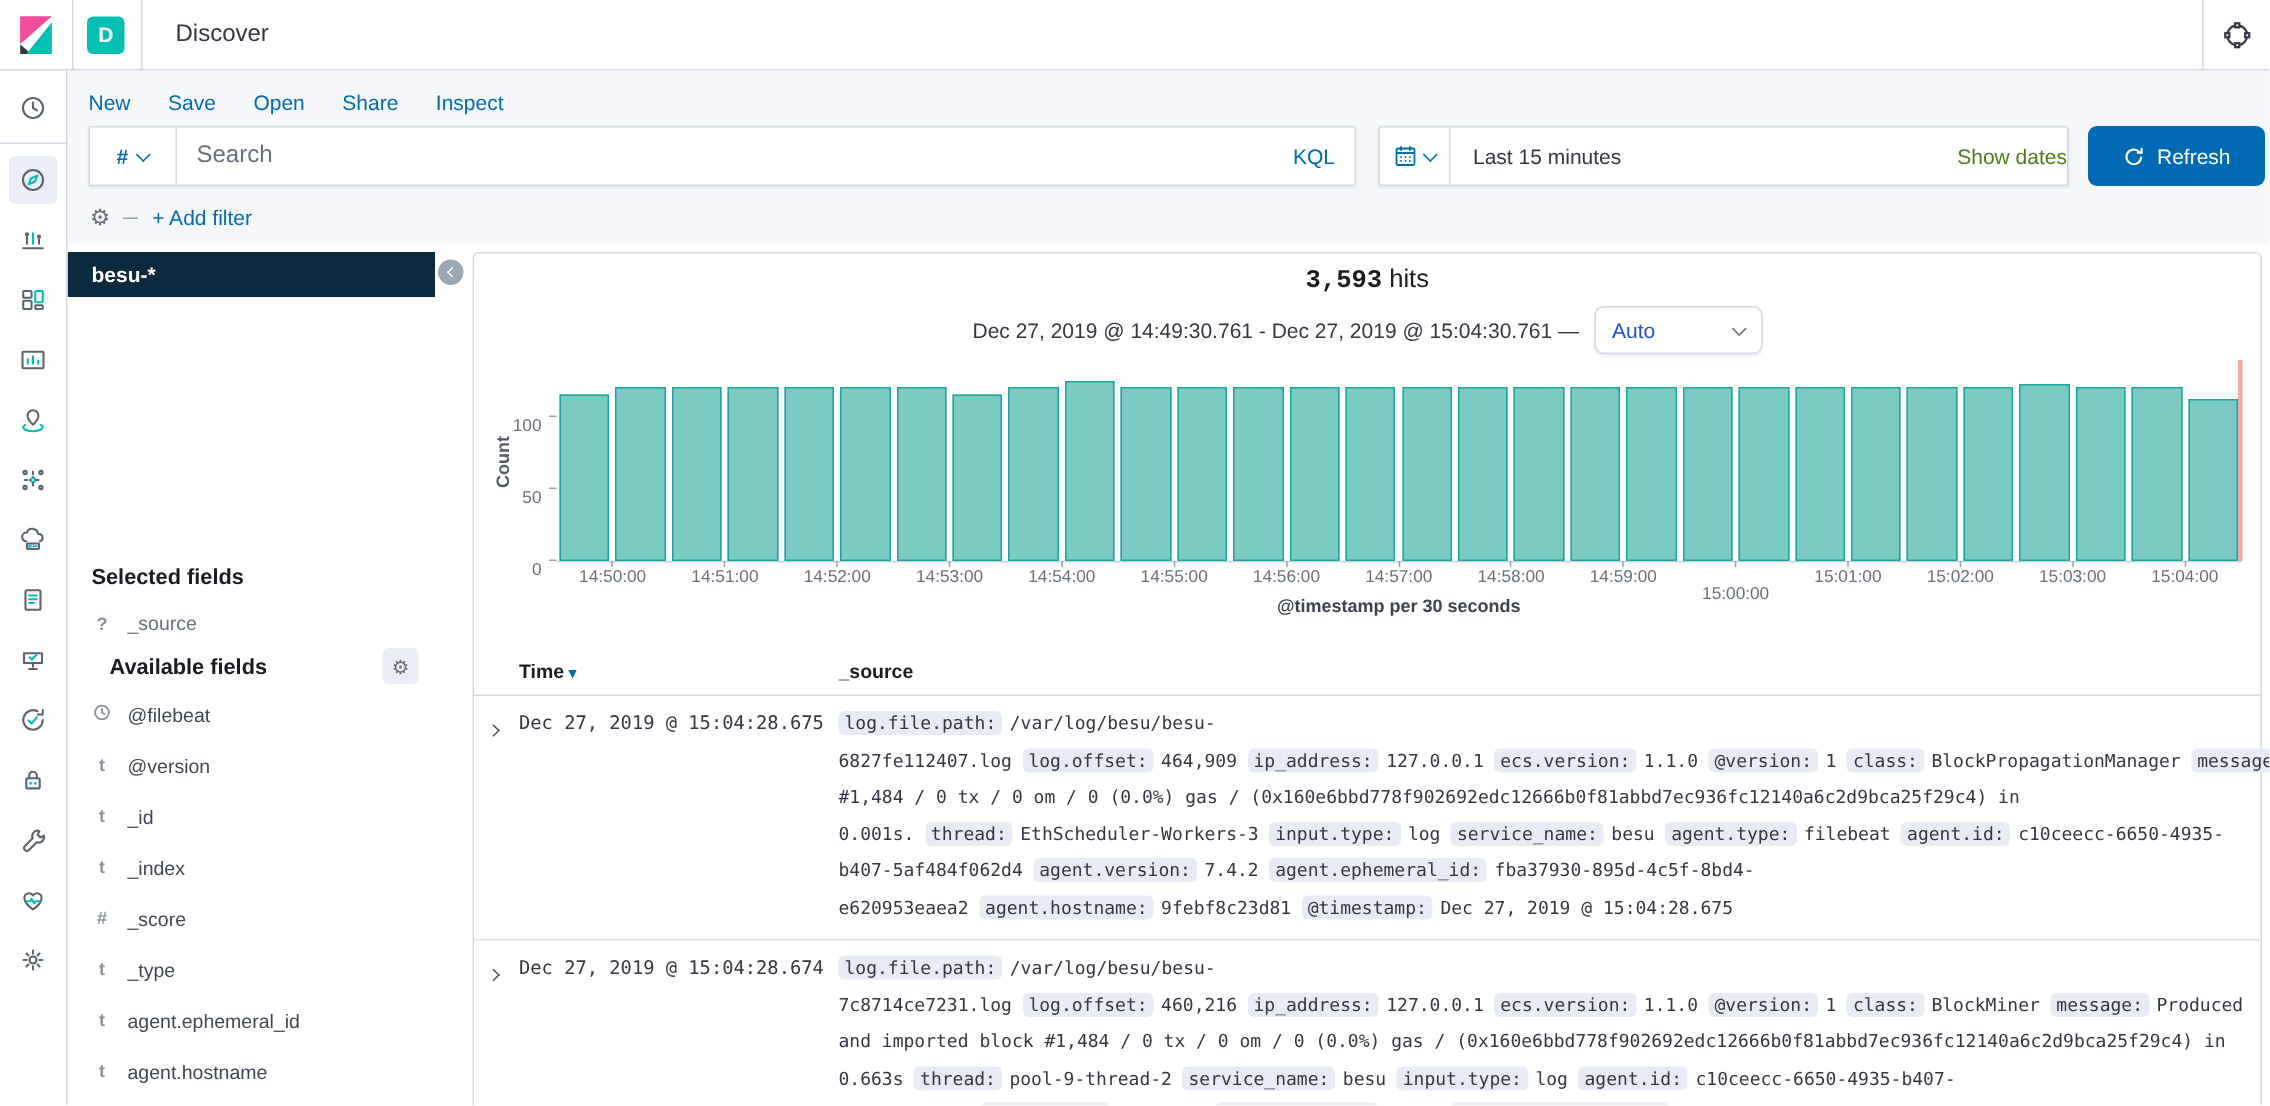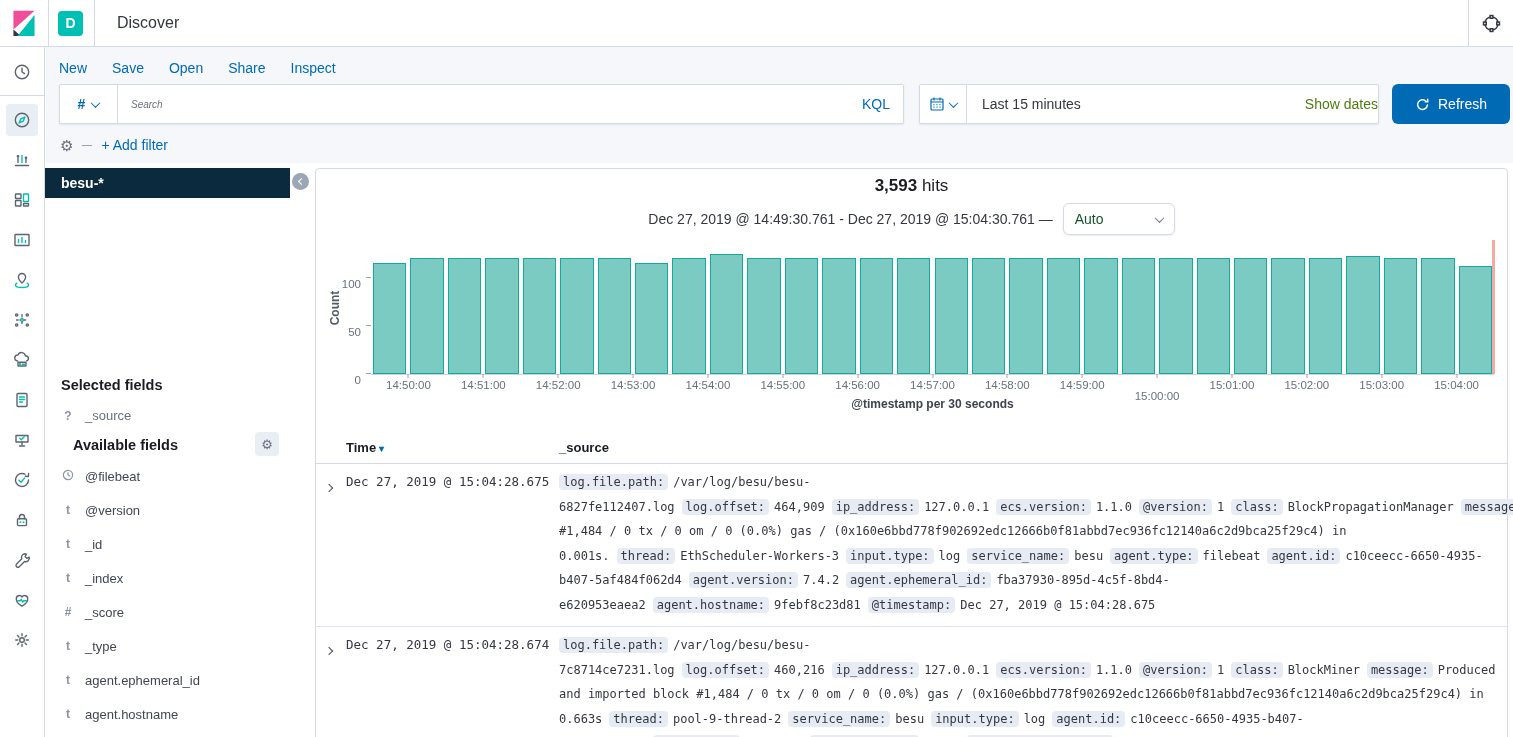--- a/index.html
+++ b/index.html
@@ -24,21 +24,21 @@
 
   
   .query{position:absolute;left:46px;top:47px;width:1467px;height:116px;background:#f5f7fa;}
   .menu-row{display:flex;gap:25px;padding:13px 0 0 13px;font-size:14px;}
   .menu-link{color:#006bb4;cursor:pointer;}
   .search-row{position:absolute;left:13px;top:37px;height:40px;display:flex;align-items:center;}
   .search-group{width:845px;height:40px;background:#fff;border:1px solid #d3dae6;border-radius:2px;display:flex;align-items:center;box-sizing:border-box;box-shadow:0 1px 2px rgba(152,162,179,.2);}
   .filter-seg{width:57px;height:100%;border-right:1px solid #d3dae6;display:flex;align-items:center;justify-content:center;gap:7px;color:#006bb4;cursor:pointer;}
   .hash-glyph{font-size:14px;font-weight:bold;}
   .chv{display:inline-block;width:6px;height:6px;border-right:1.6px solid currentColor;border-bottom:1.6px solid currentColor;transform:rotate(45deg) translate(-1px,-1px);}
-  .search-input{flex:1;border:none;outline:none;background:transparent;font-family:"Liberation Sans",sans-serif;font-size:10px;color:#8b5cf6;padding:0 0 0 13px;font-style:italic;}
+  .search-input{flex:1;border:none;outline:none;background:transparent;font-family:"Liberation Sans",sans-serif;font-size:16px;color:#8b5cf6;padding:0 0 0 13px;}
   .search-input::placeholder{color:#69707d;opacity:1;}
   .kql{padding:0 13px;color:#006bb4;font-size:14px;cursor:pointer;}
   .picker-group{width:460px;height:40px;margin-left:15px;background:#fff;border:1px solid #d3dae6;border-radius:2px;display:flex;align-items:center;box-sizing:border-box;box-shadow:0 1px 2px rgba(152,162,179,.2);}
   .date-seg{width:46px;height:100%;border-right:1px solid #d3dae6;display:flex;align-items:center;justify-content:center;gap:5px;color:#006bb4;cursor:pointer;}
   .time-text{flex:1;padding-left:15px;font-size:14px;color:#343741;cursor:pointer;}
   .show-dates{color:#4d7c0f;font-size:14px;cursor:pointer;}
   .refresh-btn{width:118px;height:40px;margin-left:13px;background:#006bb4;border:none;border-radius:6px;color:#fff;display:flex;align-items:center;justify-content:center;gap:8px;font-size:14px;font-family:"Liberation Sans",sans-serif;cursor:pointer;}
   .filter-row{position:absolute;left:14px;top:90px;display:flex;align-items:center;gap:9px;}
   .gear-glyph{font-size:15px;color:#69707d;cursor:pointer;line-height:1;}
   .filter-dash{width:10px;height:1px;background:#98a2b3;}
@@ -53,23 +53,23 @@
   .src-row{position:absolute;left:17px;top:240px;display:flex;align-items:center;gap:11px;font-size:13px;color:#69707d;cursor:pointer;}
   .ftype{width:12px;text-align:center;font-size:12px;font-weight:bold;color:#8b93a0;flex:0 0 auto;}
   .fields-gear{position:absolute;left:210px;top:264px;width:24px;height:24px;border-radius:4px;background:#e9eef5;display:flex;align-items:center;justify-content:center;cursor:pointer;}
   .fields-gear .gear-glyph{font-size:13px;}
   .fields-list{position:absolute;left:17px;top:291px;width:240px;}
   .field-item{height:34px;display:flex;align-items:center;gap:11px;font-size:13px;color:#414752;cursor:pointer;}
 
   
   .panel{position:absolute;left:315px;top:168px;width:1193px;height:600px;background:#fff;border:1px solid #d3dae6;border-radius:4px;box-sizing:border-box;}
   .hits-line{text-align:center;margin-top:7px;font-size:17px;color:#1a1c21;}
-  .hits-count{font-weight:bold;}
+  .hits-count{font-weight:bold;font-family:Liberation Mono, monospace;}
   .range-line{display:flex;justify-content:center;align-items:center;gap:10px;margin-top:7px;font-size:14px;color:#343741;}
-  .interval-select{width:112px;height:32px;border:1px solid #d3dae6;border-radius:6px;background:#fff;display:flex;align-items:center;padding:0 11px;box-sizing:border-box;font-size:14px;color:#14532d;cursor:pointer;box-shadow:0 1px 2px rgba(152,162,179,.2);}
+  .interval-select{width:112px;height:32px;border:1px solid #d3dae6;border-radius:6px;background:#fff;display:flex;align-items:center;padding:0 11px;box-sizing:border-box;font-size:14px;color:#1d4ed8;cursor:pointer;box-shadow:0 1px 2px rgba(152,162,179,.2);}
   .interval-select .chv{margin-left:auto;color:#69707d;}
 
   
   .chart{position:absolute;left:0;top:70px;width:100%;height:170px;}
   .count-label{position:absolute;left:2px;top:62px;transform:rotate(-90deg);font-size:12px;font-weight:bold;color:#535b66;}
   .plot{position:absolute;left:55px;right:13px;top:6px;height:129px;border-bottom:1px solid #ccd3dd;}
   .ytick-label{position:absolute;right:calc(100% + 10px);font-size:11.5px;color:#69707d;transform:translateY(50%);}
   .ytick-mark{position:absolute;left:-5px;width:5px;height:1px;background:#98a2b3;}
   .bar{position:absolute;bottom:0;background:#7ccbc3;border:1px solid #16a8a0;box-sizing:border-box;cursor:pointer;}
   .time-marker{position:absolute;right:-1px;top:-5px;bottom:0;width:3px;background:#f4a9a3;}

